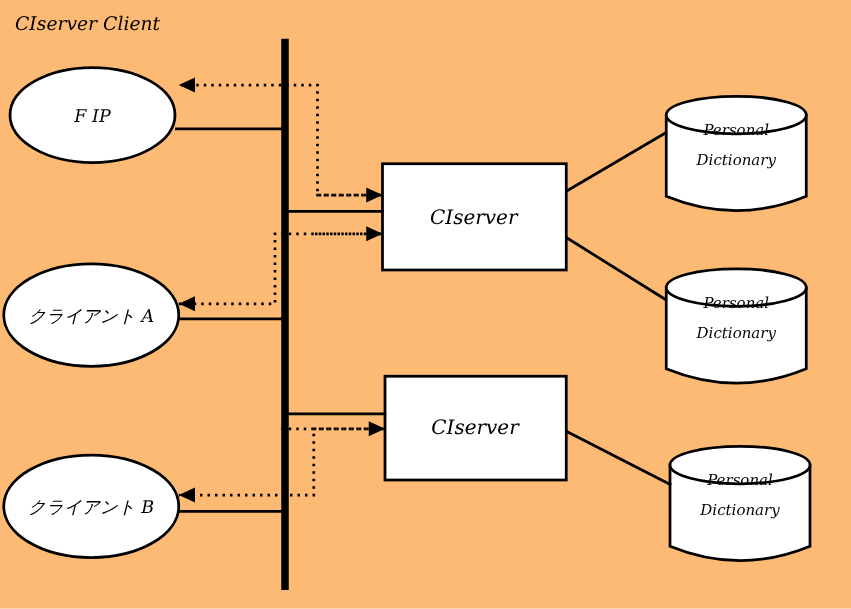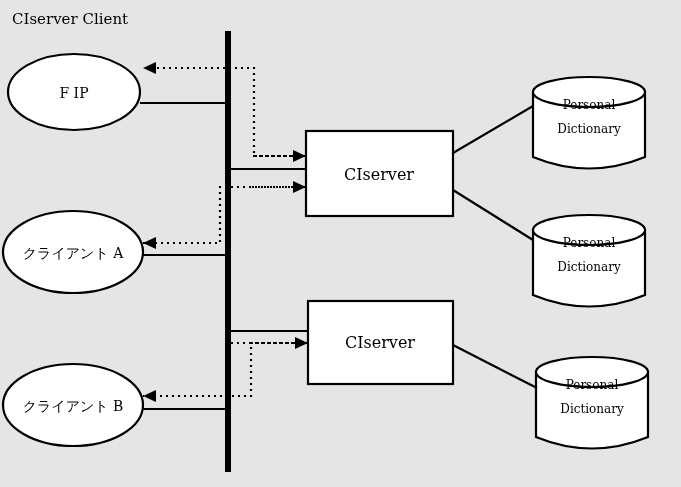--- a/index.html
+++ b/index.html
@@ -7,22 +7,23 @@
     padding: 0;
     background: #ffffff;
   }
   body {
     font-family: "DejaVu Serif", "Liberation Serif", serif;
   }
   #diagram-root {
     position: relative;
     width: 681px;
     height: 487px;
-    background: #e5e5e5;
+    background: #fdba74;
     overflow: hidden;
+    font-style: italic;
   }
   #diagram-svg {
     position: absolute;
     top: 0;
     left: 0;
     width: 681px;
     height: 487px;
   }
   .node-label {
     font-family: "DejaVu Serif", "Liberation Serif", serif;

